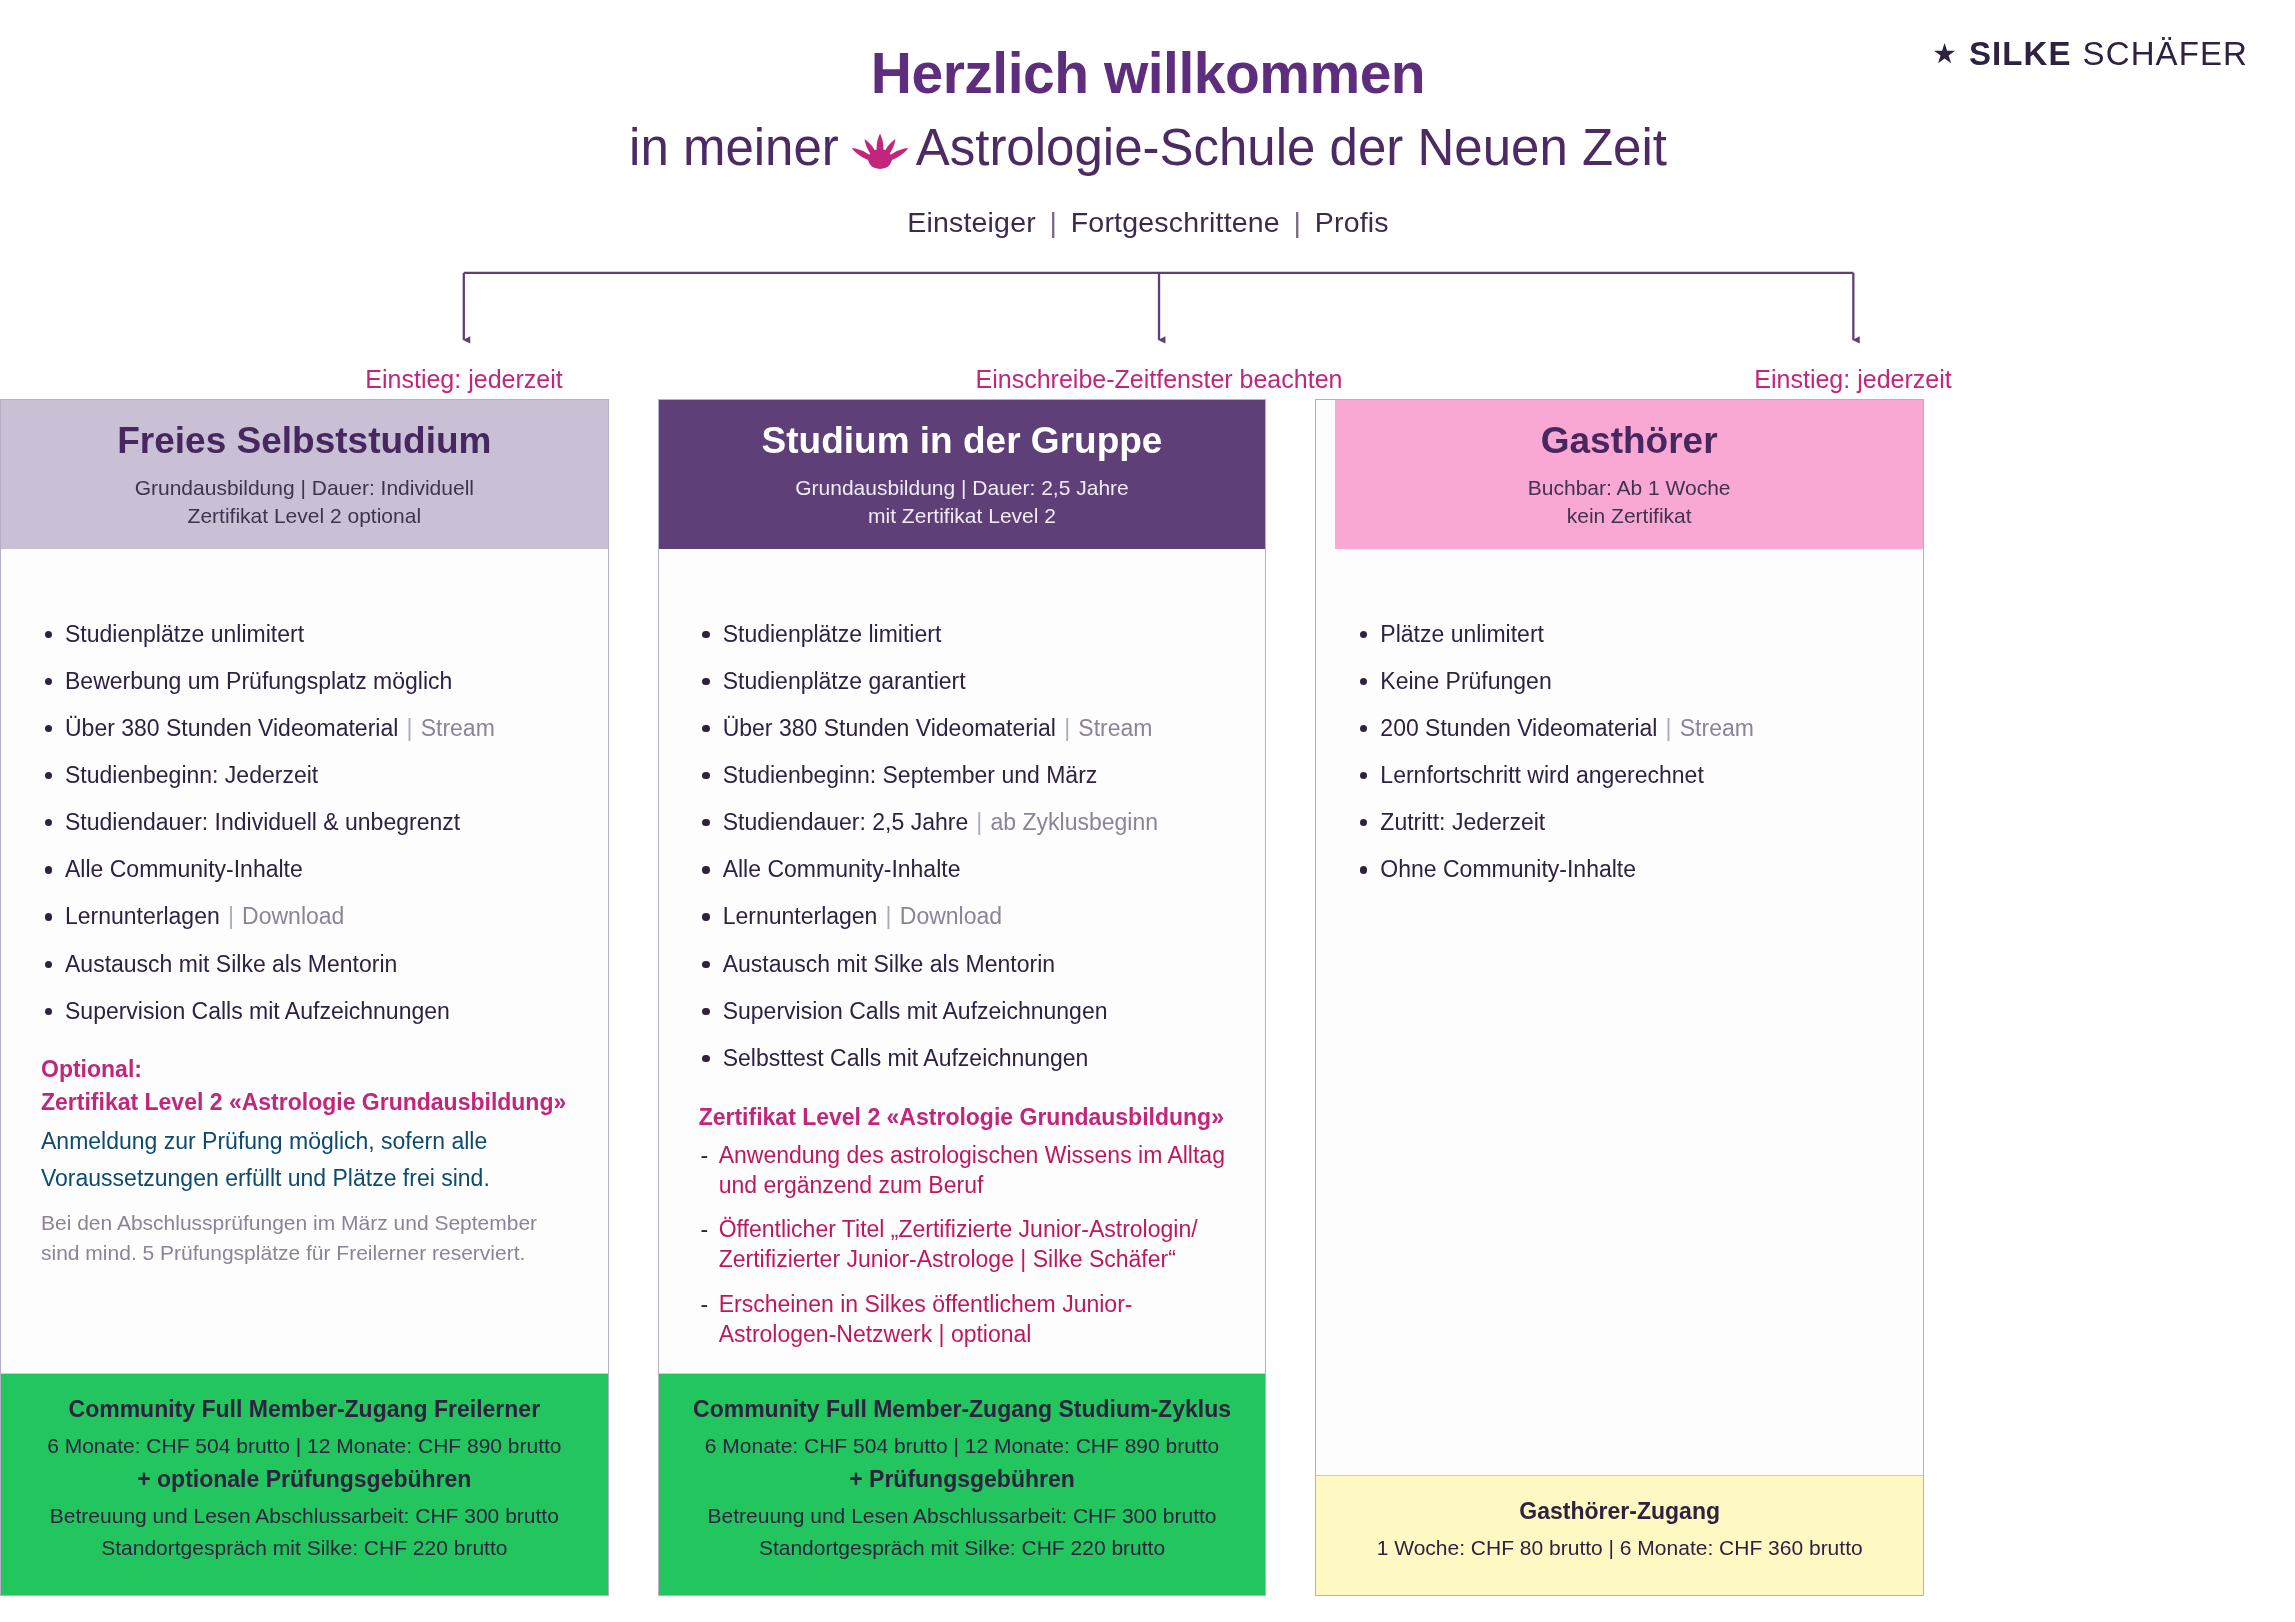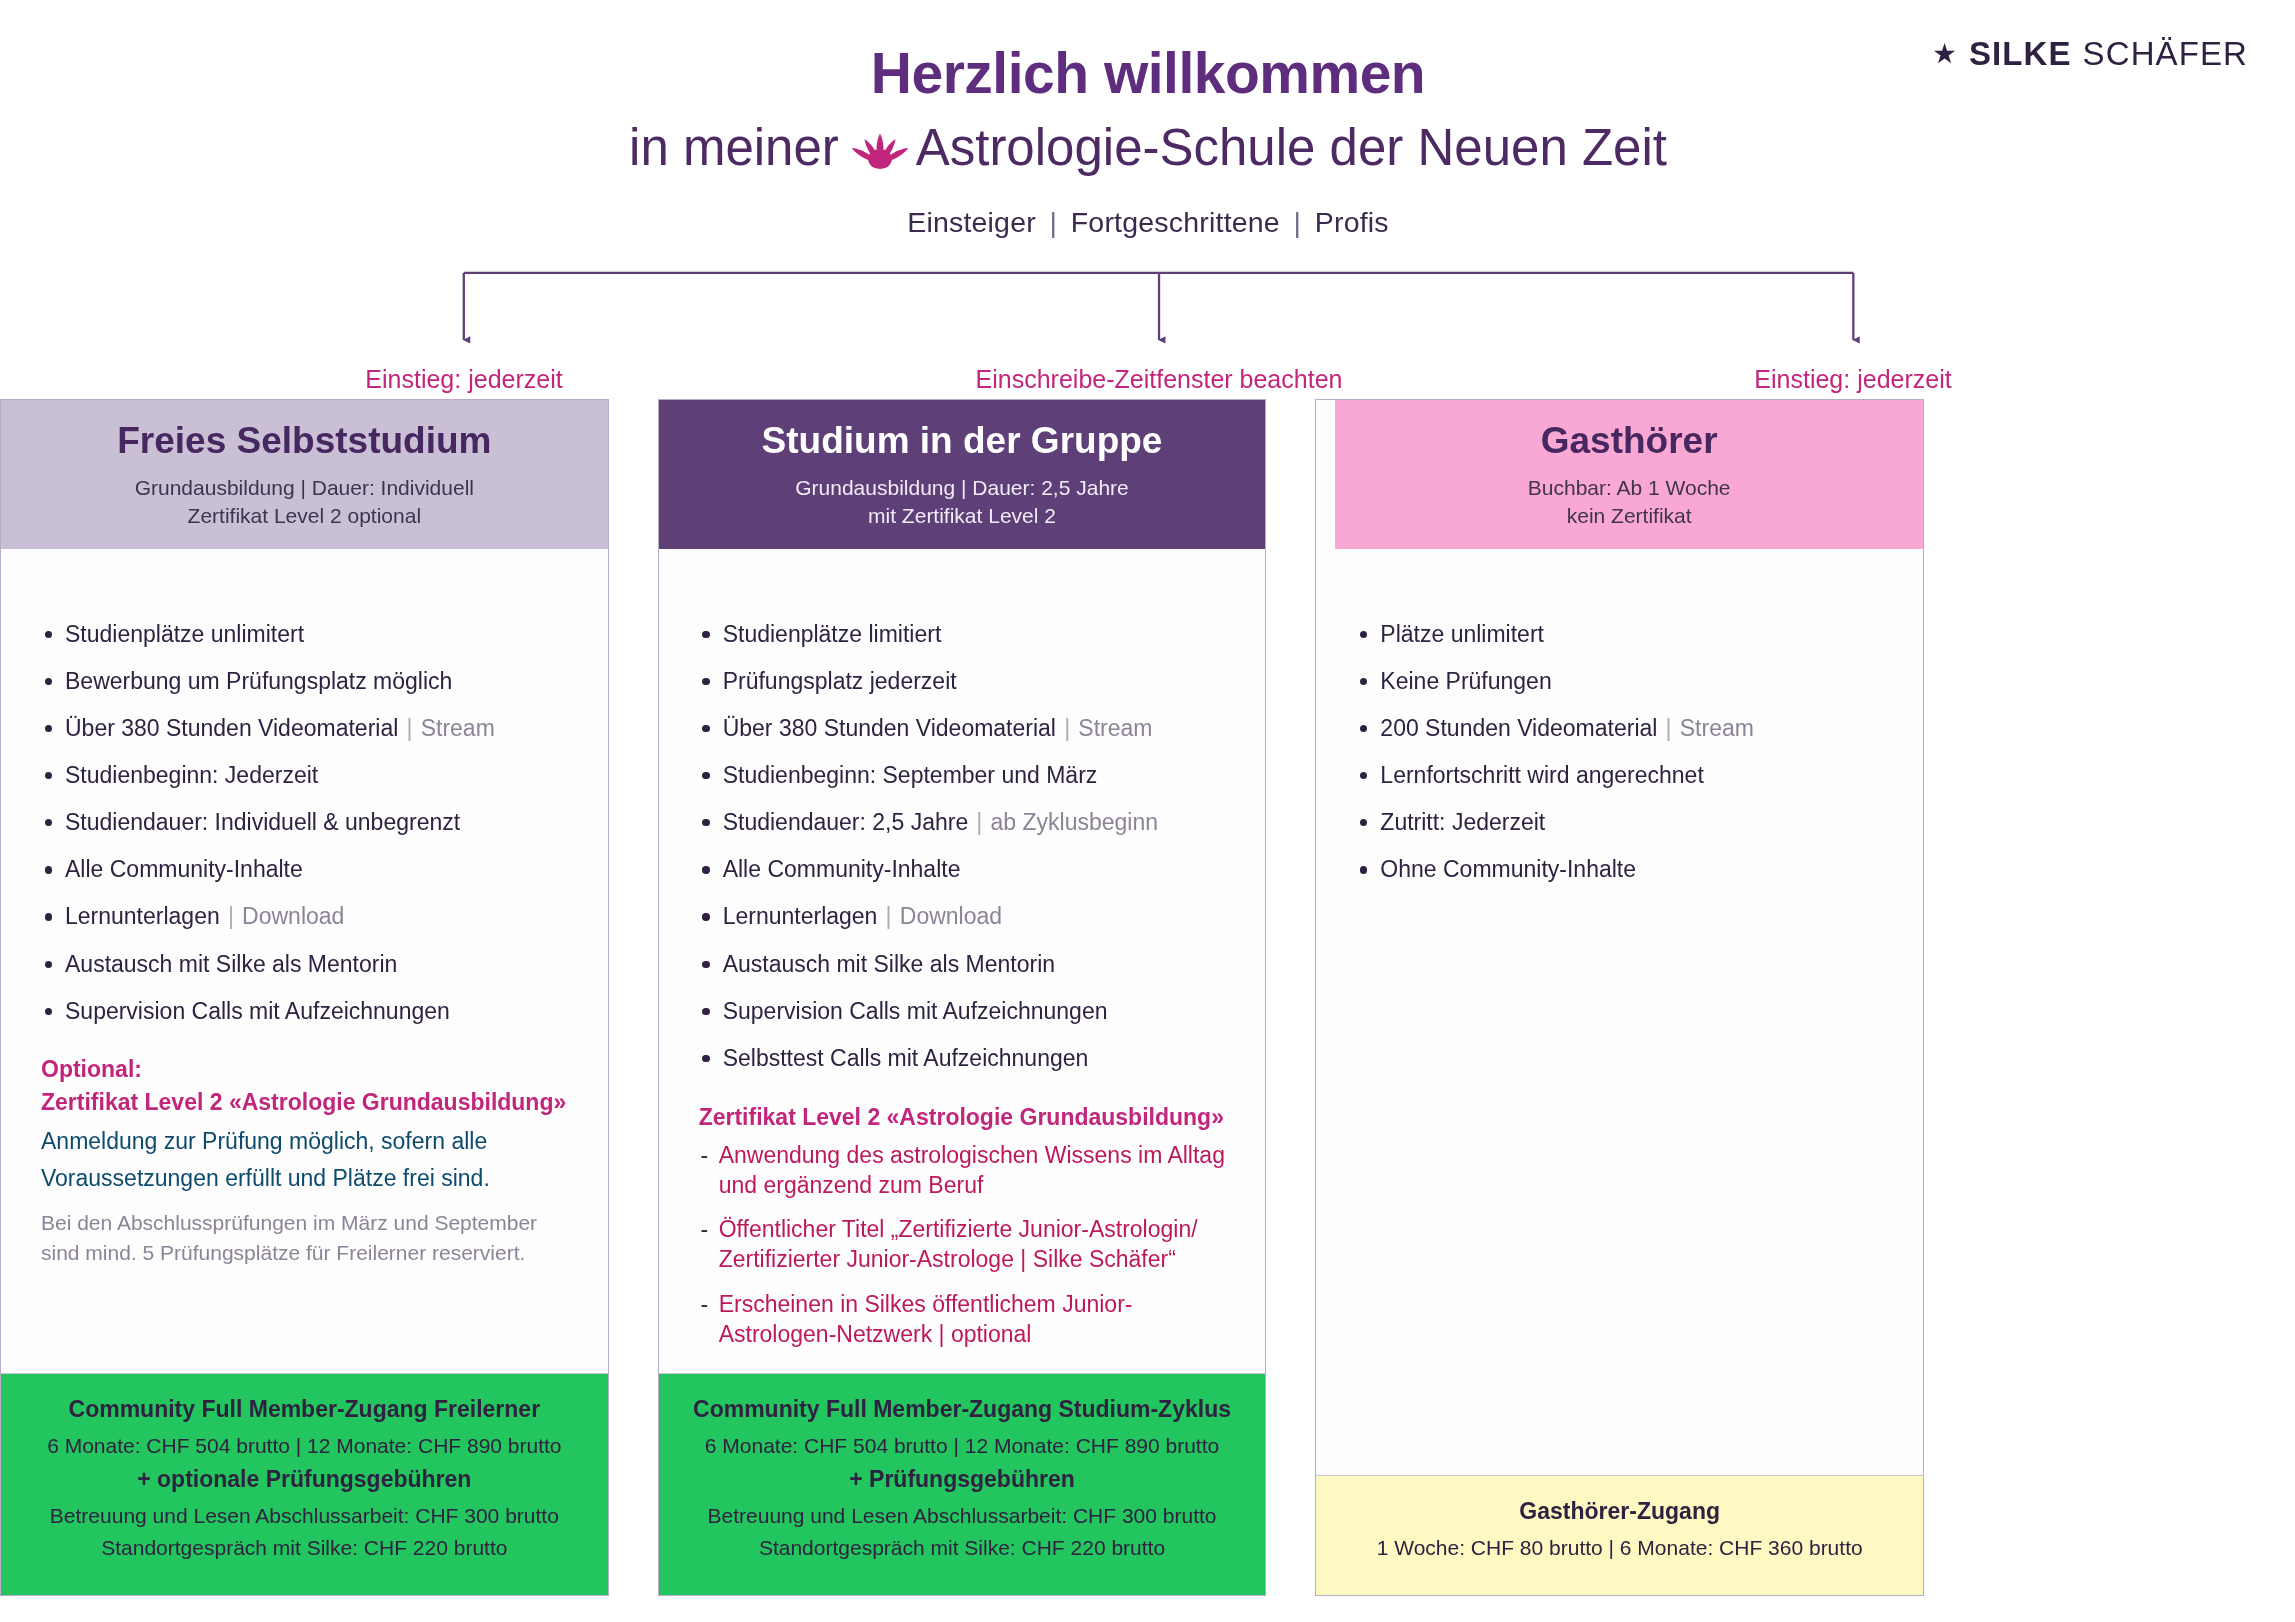--- a/index.html
+++ b/index.html
@@ -354,21 +354,21 @@
     <div class="col-head head-b">
       <h2>Studium in der Gruppe</h2>
       <div class="meta">
         <div>Grundausbildung | Dauer: 2,5 Jahre</div>
         <div>mit Zertifikat Level 2</div>
       </div>
     </div>
     <div class="col-body">
       <ul class="bullets">
         <li><span>Studienplätze limitiert</span></li>
-        <li><span>Prüfungsplatz jederzeit</span></li>
+        <li><span>Studienplätze garantiert</span></li>
         <li><span>Über 380 Stunden Videomaterial</span><span class="muted-sep">&nbsp;|&nbsp;</span><span class="muted">Stream</span></li>
         <li><span>Studienbeginn: September und März</span></li>
         <li><span>Studiendauer: 2,5 Jahre</span><span class="muted-sep">&nbsp;|&nbsp;</span><span class="muted">ab Zyklusbeginn</span></li>
         <li><span>Alle Community-Inhalte</span></li>
         <li><span>Lernunterlagen</span><span class="muted-sep">&nbsp;|&nbsp;</span><span class="muted">Download</span></li>
         <li><span>Austausch mit Silke als Mentorin</span></li>
         <li><span>Supervision Calls mit Aufzeichnungen</span></li>
         <li><span>Selbsttest Calls mit Aufzeichnungen</span></li>
       </ul>
 

